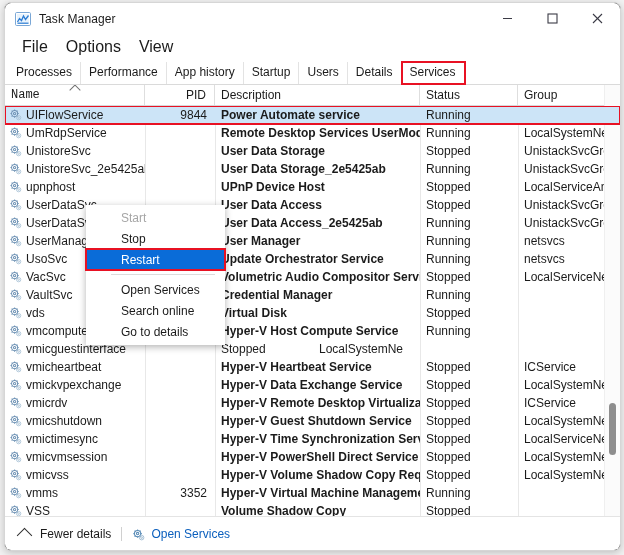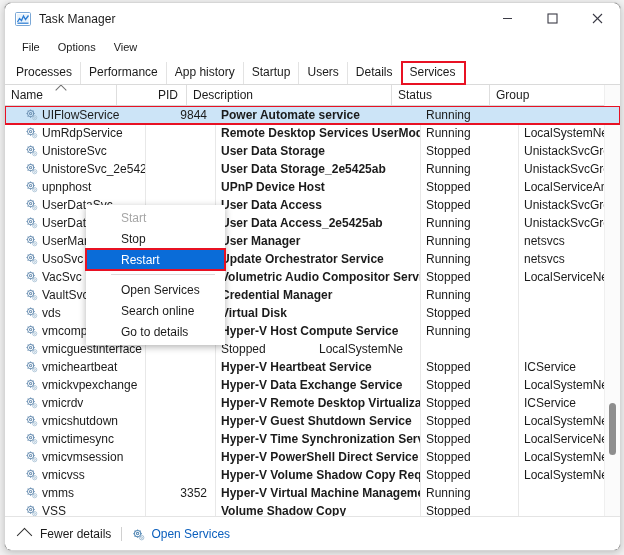--- a/index.html
+++ b/index.html
@@ -64,21 +64,21 @@
     color: #3b3b46;
   }
   
   .menubar {
     height: 25px;
     min-height: 25px;
     display: flex;
     align-items: center;
     padding-left: 8px;
     background: #ffffff;
-    font-size: 11px;
+    font-size: 16px;
     color: #1b1b1b;
   }
   .menu-item {
     padding: 3px 9px;
     border-radius: 3px;
     cursor: default;
   }
   
   .tabbar {
     height: 25px;
@@ -136,21 +136,21 @@
     content: "";
     position: absolute;
     left: 50%;
     top: 1px;
     margin-left: -4px;
     width: 7px; height: 7px;
     border-left: 1px solid #6e6e6e;
     border-top: 1px solid #6e6e6e;
     transform: rotate(45deg);
   }
-  .col-name   { width: 112px; }
+  .col-name   { width: 140px; font-family: Liberation Mono, monospace; }
   .col-pid    { width: 70px; justify-content: flex-end; padding-right: 8px; padding-left: 0; }
   .col-desc   { width: 205px; }
   .col-status { width: 98px; }
   .col-group  { width: 90px; border-right: none; }
   
   .rows {
     position: absolute;
     left: 0; right: 0;
     top: 21px; bottom: 0;
     overflow: hidden;
@@ -173,21 +173,21 @@
     z-index: 2;
   }
   .cell {
     box-sizing: border-box;
     padding-left: 6px;
     white-space: nowrap;
     overflow: hidden;
     display: flex;
     align-items: center;
   }
-  .cell-name   { width: 140px; padding-left: 20px; }
+  .cell-name   { width: 140px; padding-left: 4px; }
   .cell-pid    { width: 70px; justify-content: flex-end; padding-right: 8px; padding-left: 0; }
   .cell-desc   { width: 205px; font-weight: bold; }
   .cell-status { width: 98px; }
   .cell-group  { width: 90px; }
   
   .svc-icon {
     width: 14px; height: 14px;
     margin-right: 3px;
     flex: 0 0 auto;
     position: relative;

